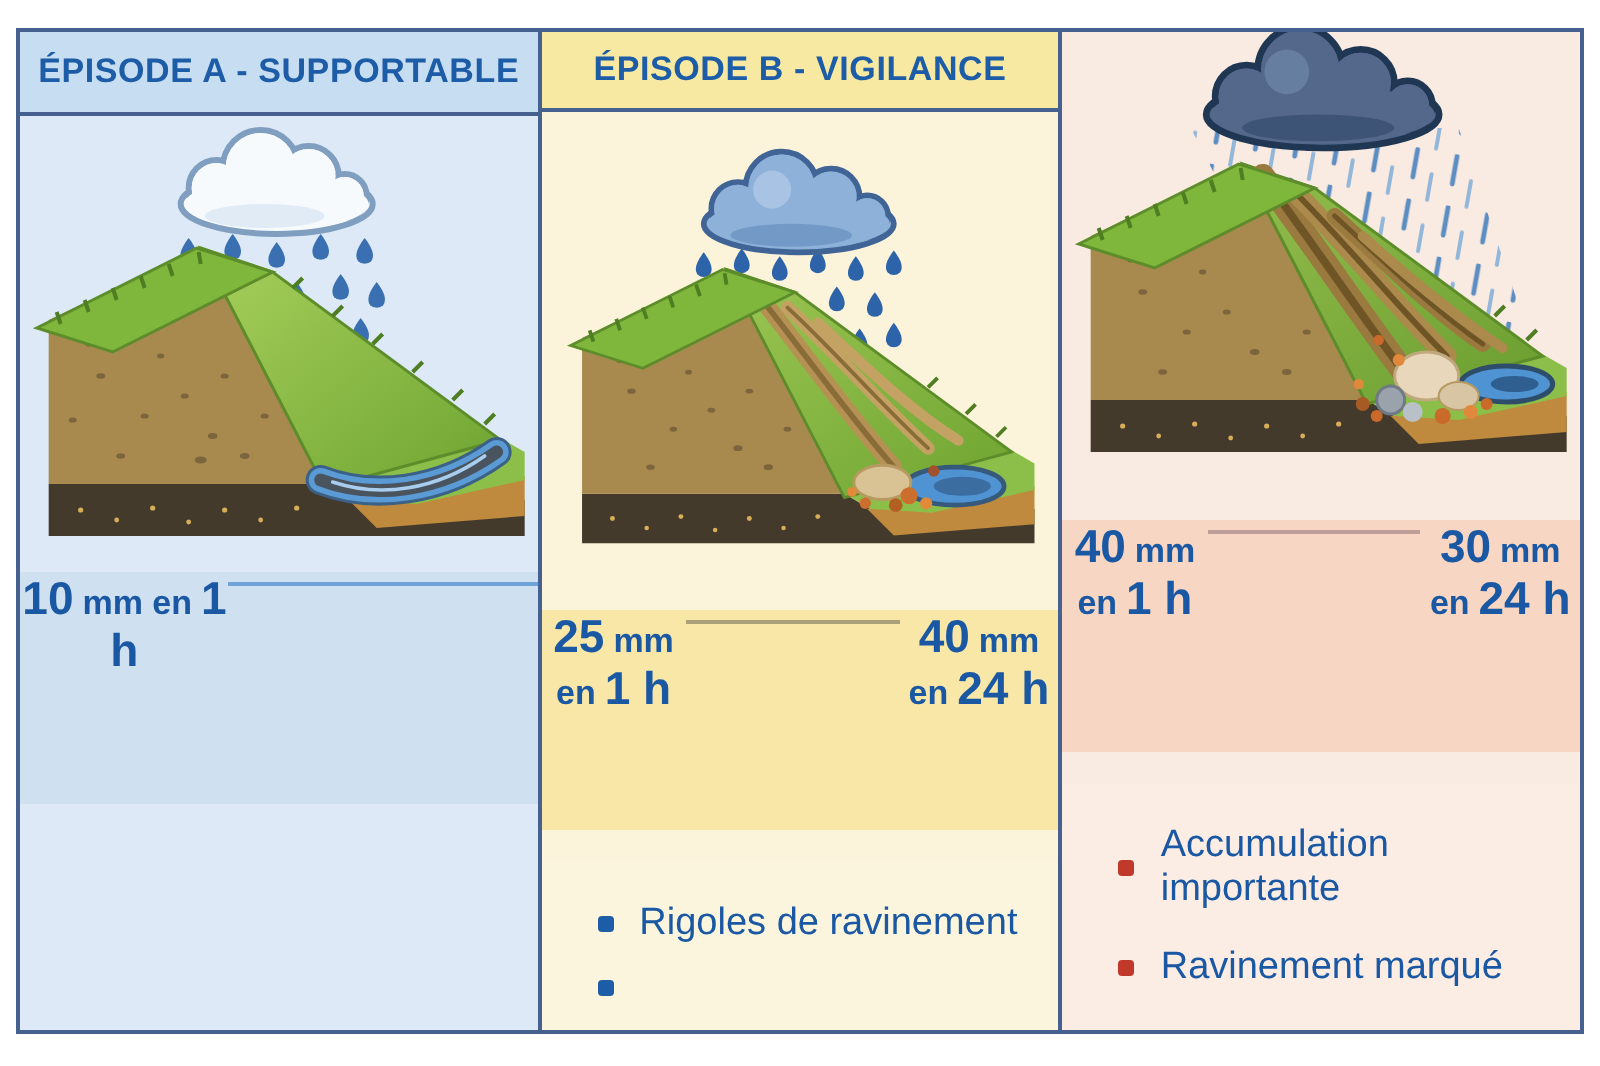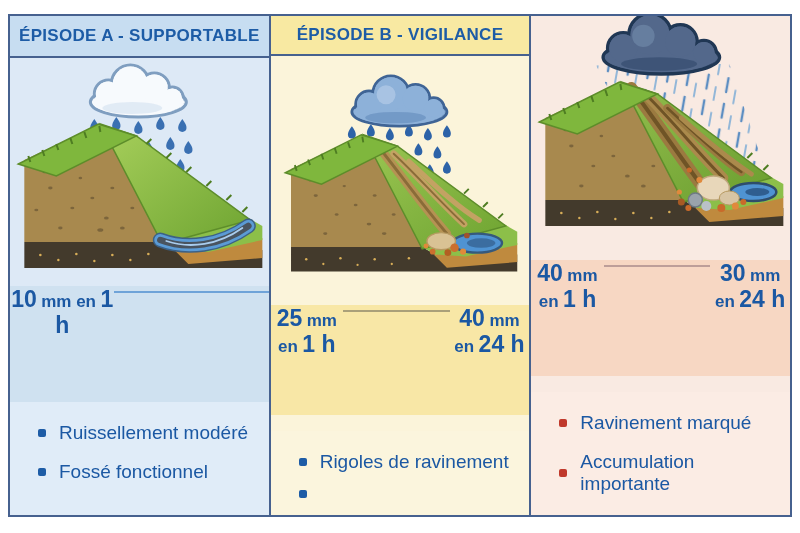--- a/index.html
+++ b/index.html
@@ -141,30 +141,20 @@
 
     <div class="stats">
       <p class="stat">
         <span class="qty">10</span>
         <span class="unit">mm en</span>
         <span class="qty">1 h</span>
       </p>
       <hr class="rule">
     </div>
 
-    <ul class="obs">
-      <li>
-        <span class="dot"></span>
-        <span>Ruissellement modéré</span>
-      </li>
-      <li>
-        <span class="dot"></span>
-        <span>Fossé fonctionnel</span>
-      </li>
-    </ul>
   </section>
 
   <section class="col" style="--header-bg: #f8e9a2; --header-text: #1d5ca6; --body-bg: #fbf4da; --stats-bg: #f8e7a6; --list-bg: #fbf5dd; --bullet: #1d5ca6; --divider: #aaa079; --text: #1b58a3;">
     <header class="col-header">
       <h2>ÉPISODE B - VIGILANCE</h2>
     </header>
 
     <div class="illus">
       <svg viewBox="0 0 258 228" preserveAspectRatio="xMidYMid meet" role="img" aria-label="Pluie soutenue : nuage bleu, rigoles de ravinement sur le talus et dépôts en pied">
         <defs>
@@ -401,21 +391,21 @@
       <p class="stat">
         <span class="qty">30</span>
         <span class="unit">mm en</span>
         <span class="qty">24 h</span>
       </p>
     </div>
 
     <ul class="obs">
       <li>
         <span class="dot"></span>
-        <span>Ravinement marqué</span>
+        <span>Accumulation importante</span>
       </li>
       <li>
         <span class="dot"></span>
-        <span>Accumulation importante</span>
+        <span>Ravinement marqué</span>
       </li>
     </ul>
   </section>
 </div>
 
 </body></html>

